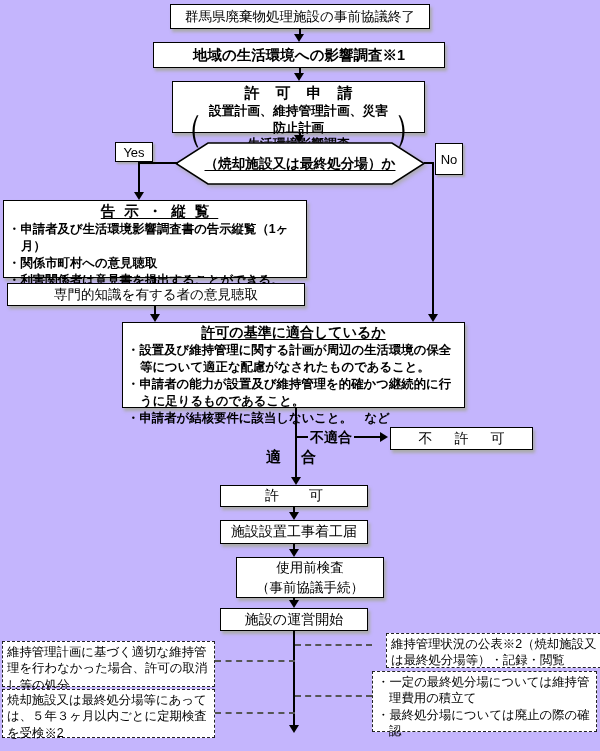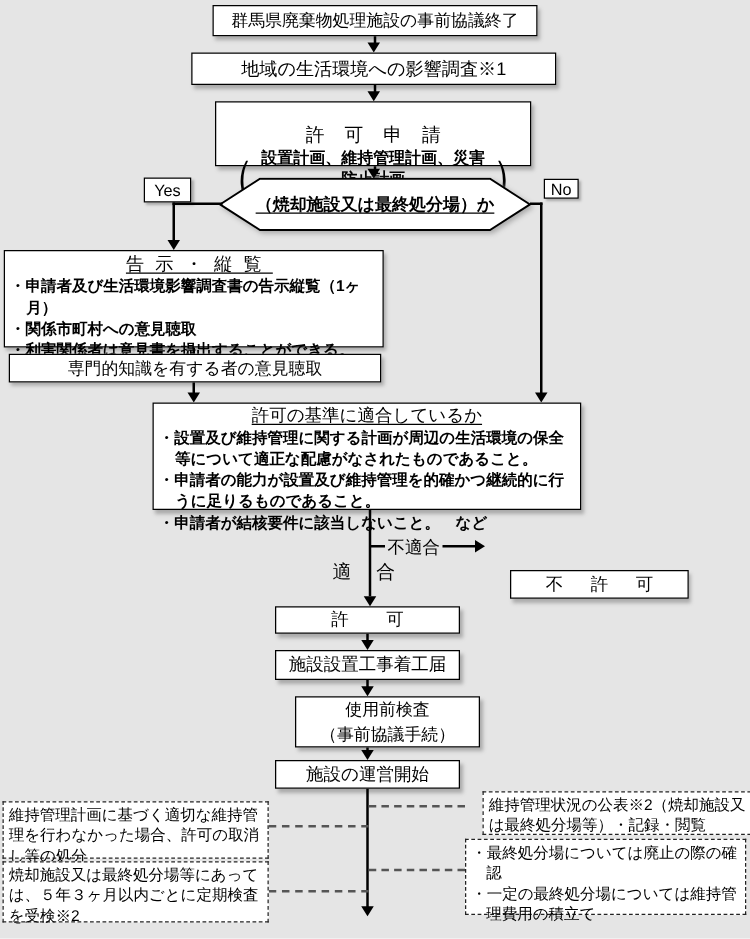--- a/index.html
+++ b/index.html
@@ -1,17 +1,17 @@
 <!DOCTYPE html>
 <html><head>
 <meta charset="utf-8">
 <style>
   html,body{margin:0;padding:0;background:#fff;}
   .canvas{
-    position:relative;width:600px;height:751px;background:#e5e5e5;
+    position:relative;width:600px;height:751px;background:#c4b5fd;
     font-family:"Liberation Sans",sans-serif;color:#000;overflow:hidden;
   }
   .box{
     position:absolute;background:#fff;border:1px solid #000;
     box-shadow:2px 3px 3px #aaaaaa;box-sizing:border-box;
     display:flex;flex-direction:column;align-items:center;justify-content:center;
     text-align:center;
   }
   .smallbox{
     position:absolute;background:#fff;border:1px solid #000;
@@ -21,21 +21,21 @@
   .dashedbox{
     position:absolute;background:#fff;border:1px dashed #222;box-sizing:border-box;
     padding:2px 4px;font-size:12.4px;line-height:1.32;text-align:left;
   }
   .line-v{position:absolute;width:2px;background:#000;}
   .line-h{position:absolute;height:2px;background:#000;}
   .dash-h{position:absolute;height:0;border-top:2px dashed #555;}
   .arr-d{position:absolute;width:0;height:0;border-left:5px solid transparent;border-right:5px solid transparent;border-top:8px solid #000;}
   .arr-r{position:absolute;width:0;height:0;border-top:5px solid transparent;border-bottom:5px solid transparent;border-left:8px solid #000;}
   .t-regular{font-size:13.5px;}
-  .t-bold{font-weight:normal;}
+  .t-bold{font-weight:bold;}
   .u{text-decoration:underline;text-underline-offset:2px;}
   .spaced{letter-spacing:16px;padding-left:16px;}
   .bullets{width:100%;text-align:left;font-size:12.4px;font-weight:bold;line-height:1.38;padding:0 4px;box-sizing:border-box;}
   .bullets div{padding-left:13px;text-indent:-13px;}
   .hang{padding-left:12px;text-indent:-12px;}
   .hexwrap{position:absolute;left:175px;top:142px;width:250px;height:43px;filter:drop-shadow(2px 2px 2px #aaa);}
   .hextext{
     position:absolute;left:175px;top:142px;width:250px;height:43px;
     display:flex;flex-direction:column;align-items:center;justify-content:center;
     font-size:13.6px;font-weight:bold;line-height:1.4;
@@ -54,21 +54,21 @@
   </div>
   <div class="line-v" style="left:299px;top:29px;height:6px;"></div>
   <div class="arr-d" style="left:294px;top:34px;"></div>
 
   <div class="box t-bold" style="left:153px;top:42px;width:292px;height:26px;font-size:14.5px;">
     <span>地域の生活環境への影響調査※1</span>
   </div>
   <div class="line-v" style="left:299px;top:68px;height:7px;"></div>
   <div class="arr-d" style="left:294px;top:73px;"></div>
 
-  <div class="box" style="left:172px;top:81px;width:253px;height:52px;justify-content:flex-start;padding-top:17px;">
+  <div class="box" style="left:172px;top:81px;width:253px;height:52px;justify-content:flex-start;padding-top:2px;">
     <div class="t-bold spaced" style="font-size:15px;">許可申請</div>
     <div class="bracketrow">
       <span class="bracket">（</span>
       <span class="appdetail">
         <span>設置計画、維持管理計画、災害防止計画</span><br>
         <span>生活環境影響調査</span>
       </span>
       <span class="bracket">）</span>
     </div>
   </div>
@@ -80,21 +80,21 @@
       <polygon points="33,1 217,1 249,21.5 217,42 33,42 1,21.5" fill="#ffffff" stroke="#000000" stroke-width="1.5"></polygon>
     </svg>
   </div>
   <div class="hextext">
     <span class="u">（焼却施設又は最終処分場）か</span>
   </div>
 
   <div class="smallbox" style="left:115px;top:142px;width:38px;height:20px;align-items:center;">
     <span>Yes</span>
   </div>
-  <div class="smallbox" style="left:435px;top:143px;width:28px;height:16px;">
+  <div class="smallbox" style="left:435px;top:143px;width:28px;height:32px;">
     <span>No</span>
   </div>
 
   <div class="line-h" style="left:138px;top:162px;width:40px;"></div>
   <div class="line-v" style="left:138px;top:162px;height:31px;"></div>
   <div class="arr-d" style="left:134px;top:192px;"></div>
 
   <div class="line-h" style="left:424px;top:162px;width:10px;"></div>
   <div class="line-v" style="left:432px;top:162px;height:153px;"></div>
   <div class="arr-d" style="left:428px;top:314px;"></div>
@@ -124,21 +124,21 @@
     </div>
   </div>
 
   <div class="line-v" style="left:295px;top:408px;height:69px;"></div>
   <div class="arr-d" style="left:291px;top:477px;"></div>
 
   <div class="line-h" style="left:296px;top:436px;width:12px;"></div>
   <div class="t-bold" style="position:absolute;left:310px;top:429px;font-size:14px;">不適合</div>
   <div class="line-h" style="left:354px;top:436px;width:26px;"></div>
   <div class="arr-r" style="left:380px;top:432px;"></div>
-  <div class="box" style="left:408px;top:427px;width:143px;height:23px;font-size:14px;margin-top:29px;">
+  <div class="box" style="left:390px;top:427px;width:143px;height:23px;font-size:14px;">
     <span style="letter-spacing:22px;padding-left:22px;">不許可</span>
   </div>
 
   <div class="t-bold" style="position:absolute;left:246px;top:448px;width:100px;text-align:left;font-size:15px;">
     <span style="letter-spacing:20px;padding-left:20px;">適合</span>
   </div>
 
   <div class="box" style="left:220px;top:485px;width:148px;height:22px;font-size:14px;">
     <span style="letter-spacing:30px;padding-left:30px;">許可</span>
   </div>
@@ -173,17 +173,17 @@
   <div class="dashedbox" style="left:2px;top:641px;width:213px;height:46px;">
     <span>維持管理計画に基づく適切な維持管理を行わなかった場合、許可の取消し等の処分</span>
   </div>
   <div class="dashedbox" style="left:2px;top:689px;width:213px;height:49px;">
     <span>焼却施設又は最終処分場等にあっては、５年３ヶ月以内ごとに定期検査を受検※2</span>
   </div>
   <div class="dashedbox" style="left:372px;top:633px;width:225px;height:35px;margin-left:14px;">
     <span>維持管理状況の公表※2（焼却施設又は最終処分場等）・記録・閲覧</span>
   </div>
   <div class="dashedbox" style="left:372px;top:671px;width:225px;height:61px;">
+    <div class="hang">・一定の最終処分場については維持管理費用の積立て</div>
     <div class="hang">・最終処分場については廃止の際の確認</div>
-    <div class="hang">・一定の最終処分場については維持管理費用の積立て</div>
   </div>
 
 </div>
 
 </body></html>

